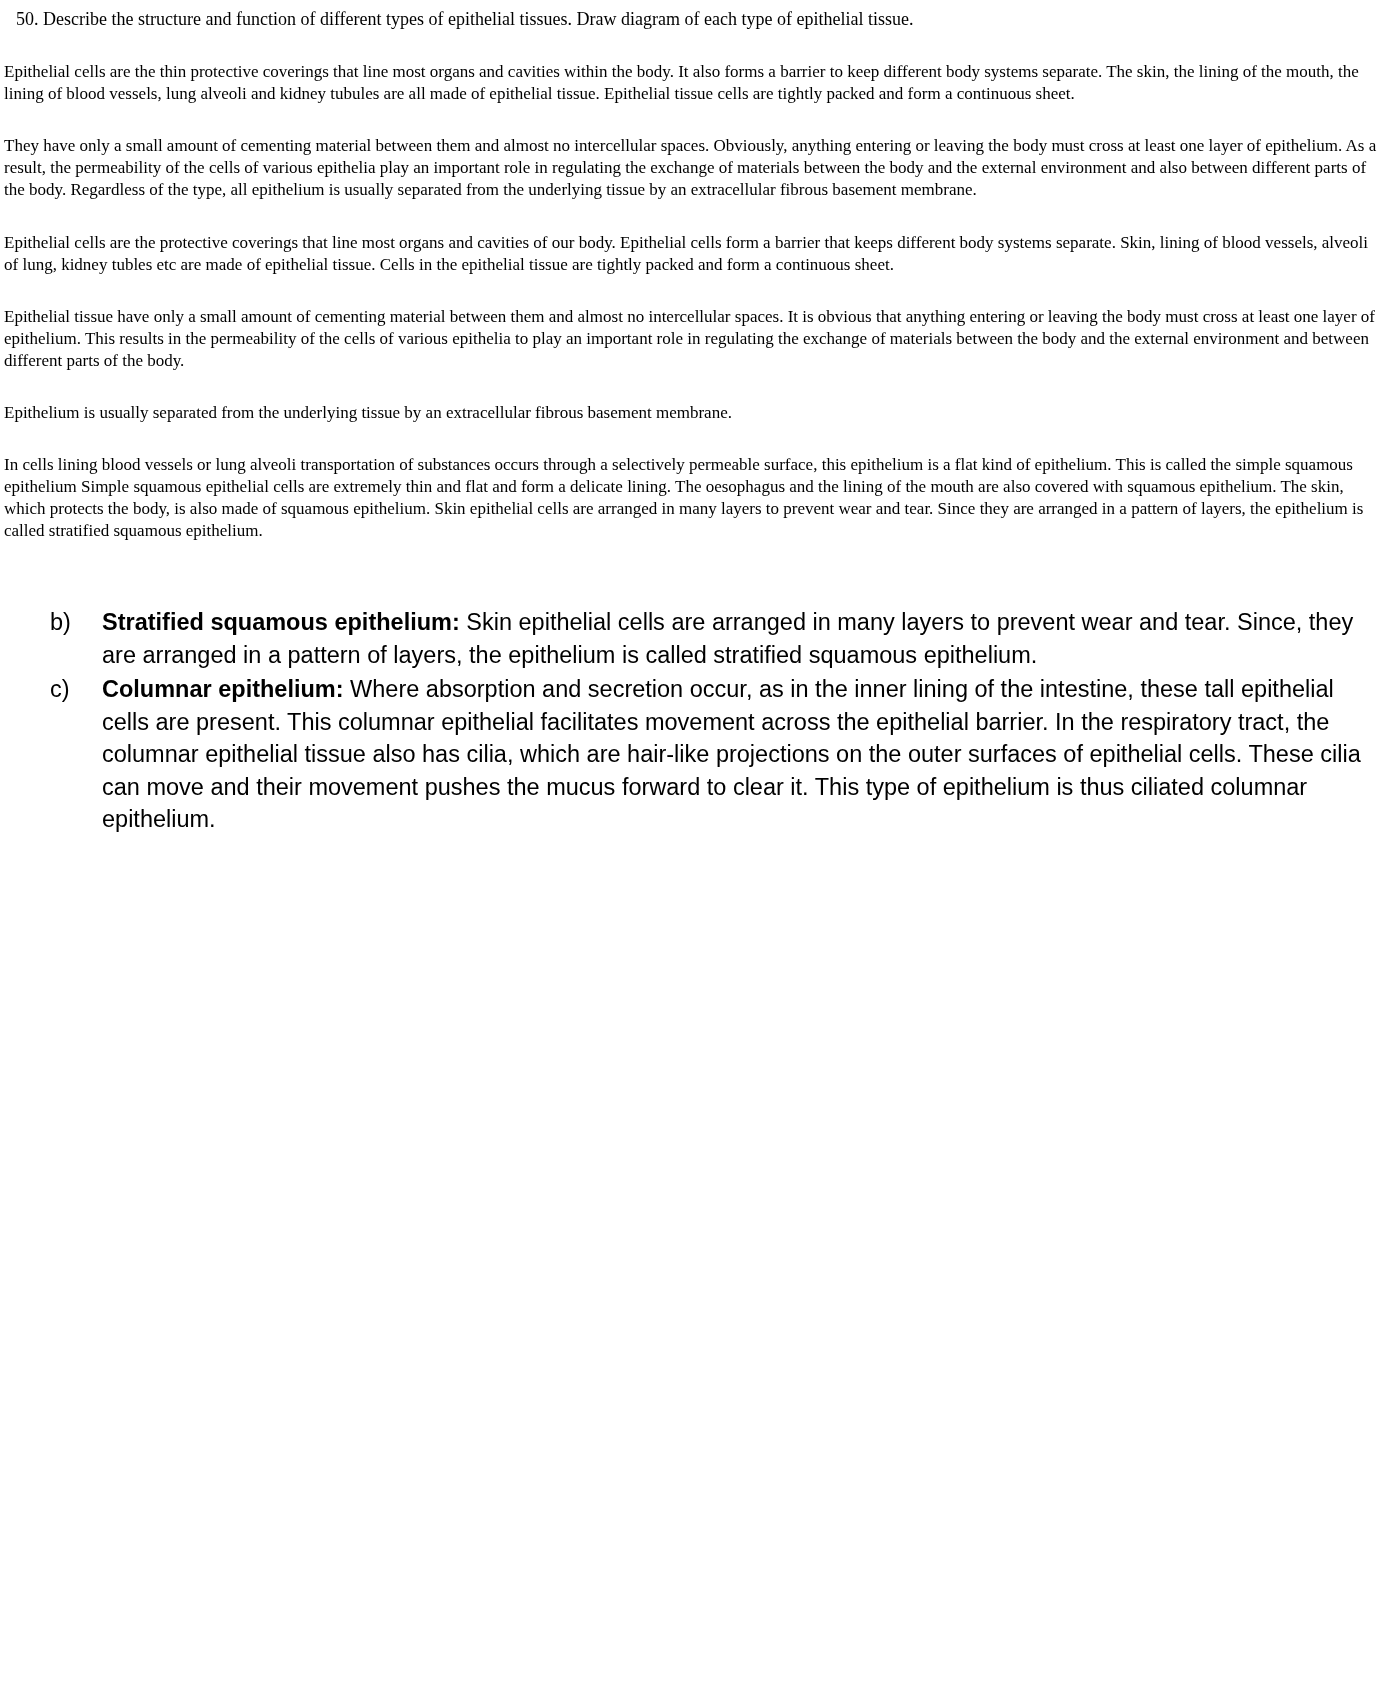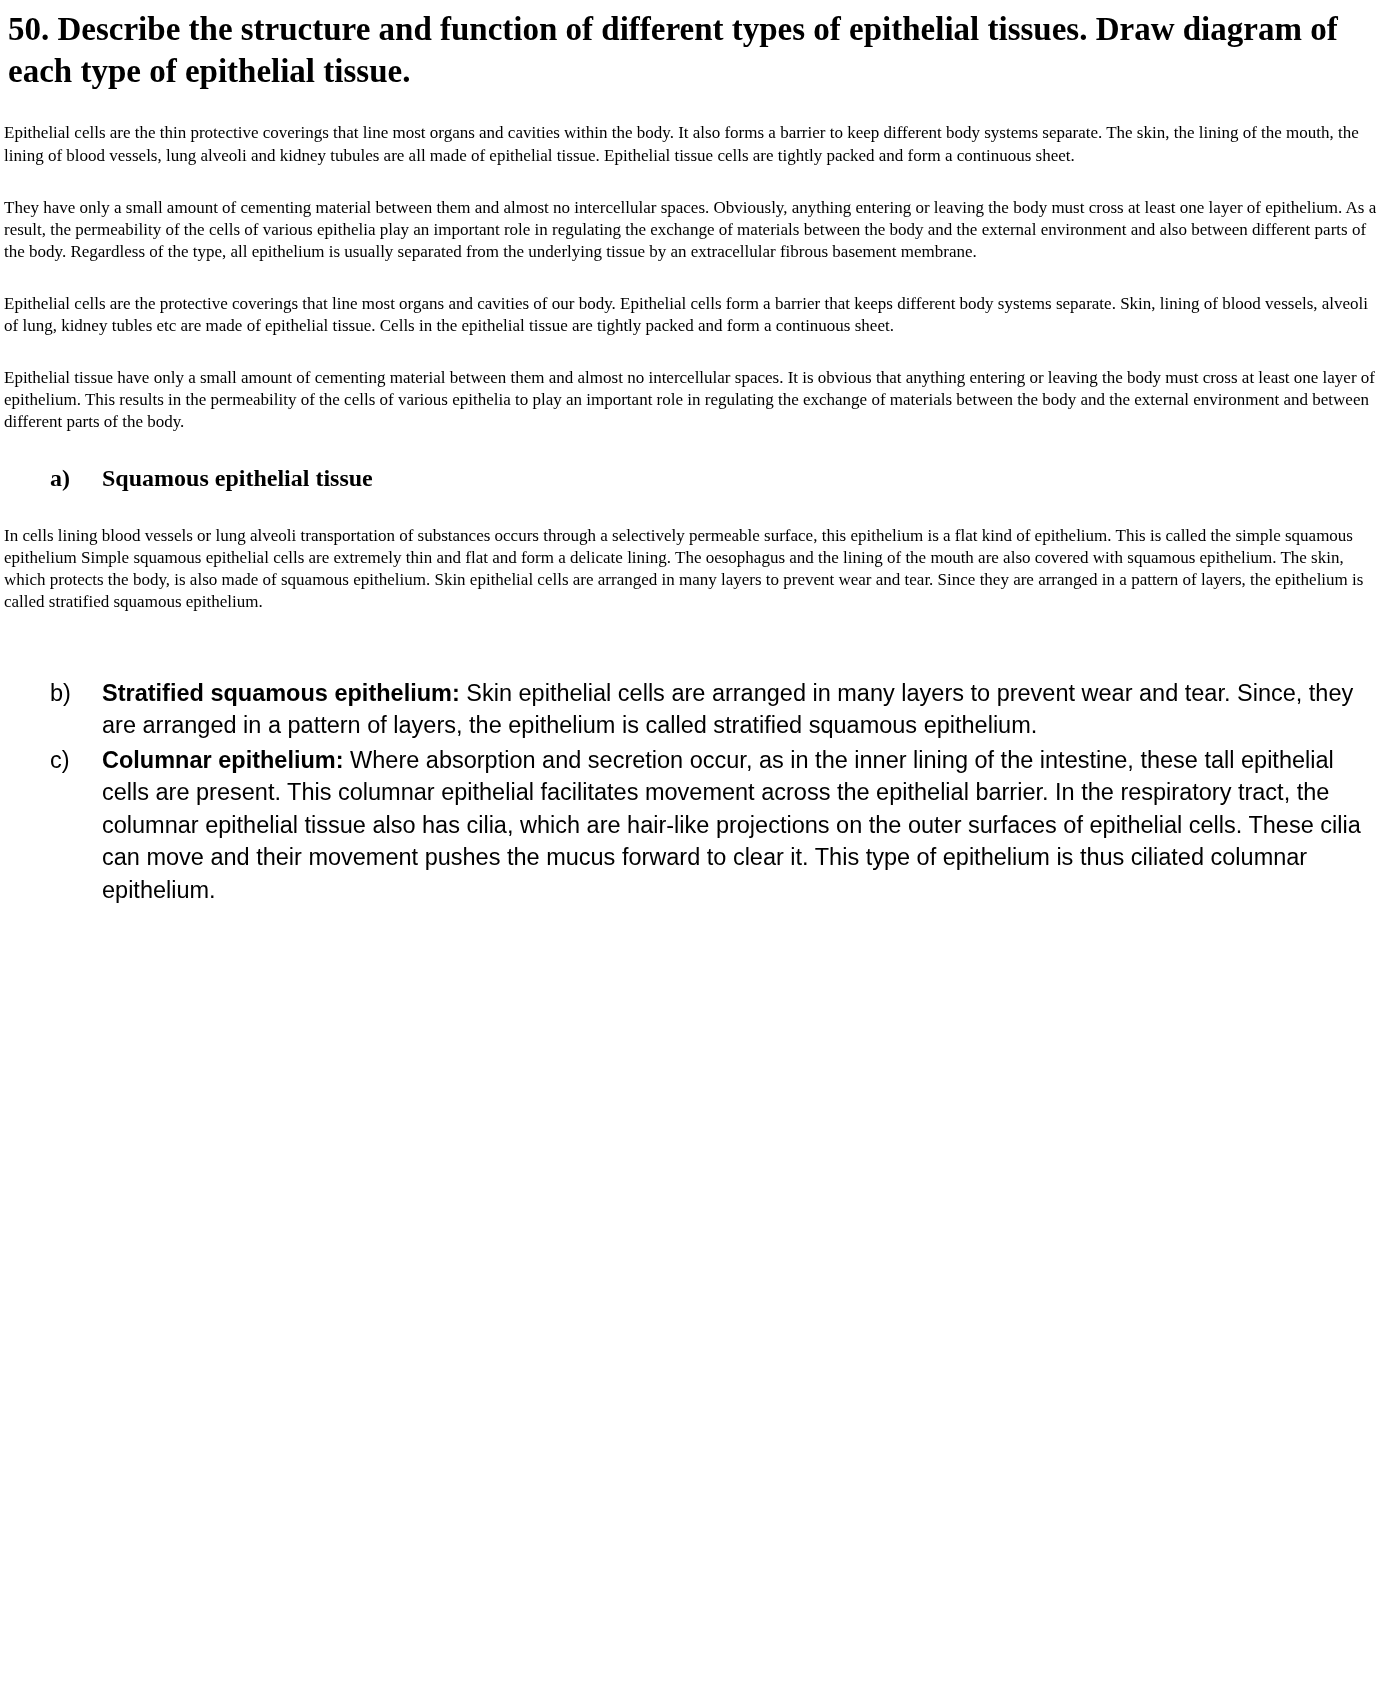--- a/index.html
+++ b/index.html
@@ -13,24 +13,24 @@
     font-family: "Liberation Serif", "DejaVu Serif", serif;
     color: #000000;
   }
   .page {
     width: 1400px;
     box-sizing: border-box;
     padding: 8px 18px 20px 4px;
   }
   .q-title {
     font-family: "Liberation Serif", serif;
-    font-weight: bold;
-    font-size: 33px;
+    font-weight: normal;
+    font-size: 18px;
     line-height: 1.28;
-    margin: 0 0 30px 4px;
+    margin: 0 0 30px 12px;
   }
   p.body {
     font-family: "Liberation Serif", serif;
     font-size: 17px;
     line-height: 1.30;
     margin: 0 0 30px 0;
     text-align: left;
   }
   .sub-head {
     font-family: "Liberation Serif", serif;
@@ -76,24 +76,22 @@
 <body>
 
 <div class="page">
 
   <div class="q-title">50. Describe the structure and function of different types of epithelial tissues. Draw diagram of each type of epithelial tissue.</div>
 
   <p class="body">Epithelial cells are the thin protective coverings that line most organs and cavities within the body. It also forms a barrier to keep different body systems separate. The skin, the lining of the mouth, the lining of blood vessels, lung alveoli and kidney tubules are all made of epithelial tissue. Epithelial tissue cells are tightly packed and form a continuous sheet.</p>
   <p class="body">They have only a small amount of cementing material between them and almost no intercellular spaces. Obviously, anything entering or leaving the body must cross at least one layer of epithelium. As a result, the permeability of the cells of various epithelia play an important role in regulating the exchange of materials between the body and the external environment and also between different parts of the body. Regardless of the type, all epithelium is usually separated from the underlying tissue by an extracellular fibrous basement membrane.</p>
   <p class="body">Epithelial cells are the protective coverings that line most organs and cavities of our body. Epithelial cells form a barrier that keeps different body systems separate. Skin, lining of blood vessels, alveoli of lung, kidney tubles etc are made of epithelial tissue. Cells in the epithelial tissue are tightly packed and form a continuous sheet.</p>
   <p class="body">Epithelial tissue have only a small amount of cementing material between them and almost no intercellular spaces. It is obvious that anything entering or leaving the body must cross at least one layer of epithelium. This results in the permeability of the cells of various epithelia to play an important role in regulating the exchange of materials between the body and the external environment and  between different parts of the body.</p>
+  <p class="body">Epithelium is usually separated from the underlying tissue by an extracellular fibrous basement membrane.</p>
 
-  <div class="sub-head">
-    <span class="marker">a)</span><span>Squamous epithelial tissue</span>
-  </div>
 
   <p class="body">In cells lining blood vessels or lung alveoli transportation of substances occurs through a selectively permeable surface, this epithelium is a flat kind of epithelium. This is called the simple squamous epithelium Simple squamous epithelial cells are extremely thin and flat and form a delicate lining. The oesophagus and the lining of the mouth are also covered with squamous epithelium. The skin, which protects the body, is also made of squamous epithelium. Skin epithelial cells are arranged in many layers to prevent wear and tear. Since they are arranged in a pattern of layers, the epithelium is called stratified squamous epithelium.</p>
 
   <div class="spacer-lg"></div>
 
   <ul class="sans-list">
     <li>
       <span class="marker">b)</span>
       <span class="li-body"><b>Stratified squamous epithelium:</b><span> Skin epithelial cells are arranged in many layers to prevent wear and tear. Since, they are arranged in a pattern of layers, the epithelium is called stratified squamous epithelium.</span></span>
     </li>

